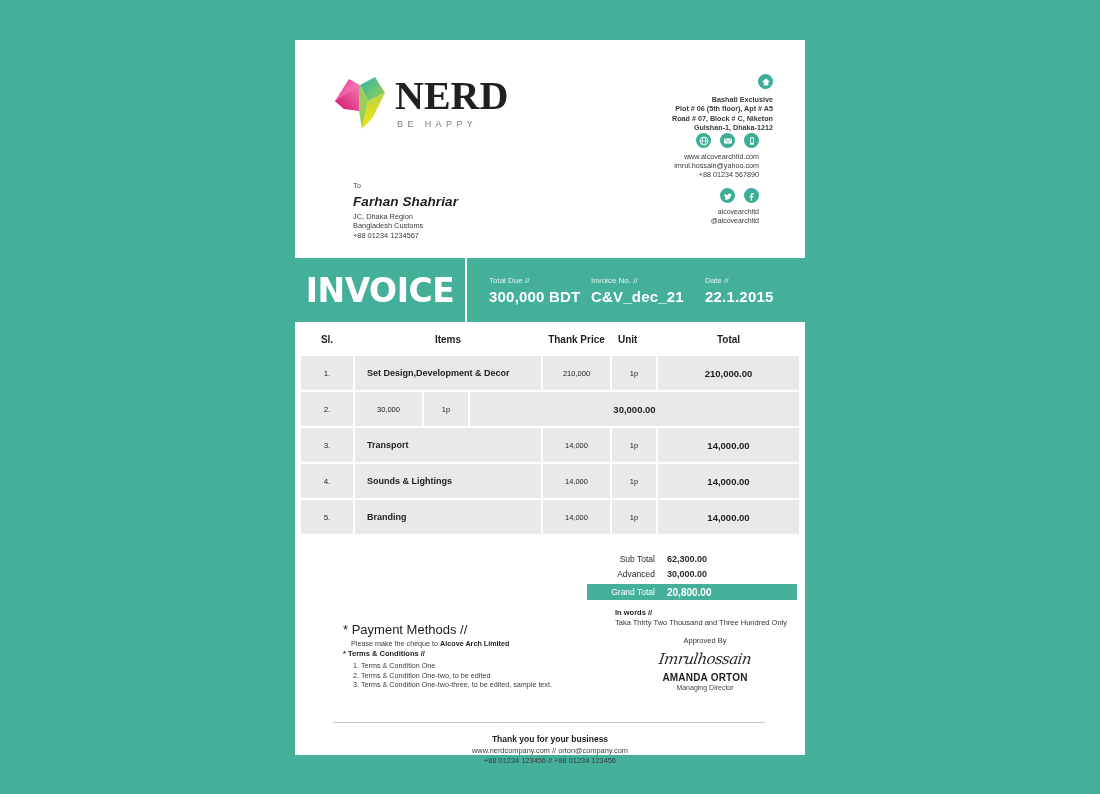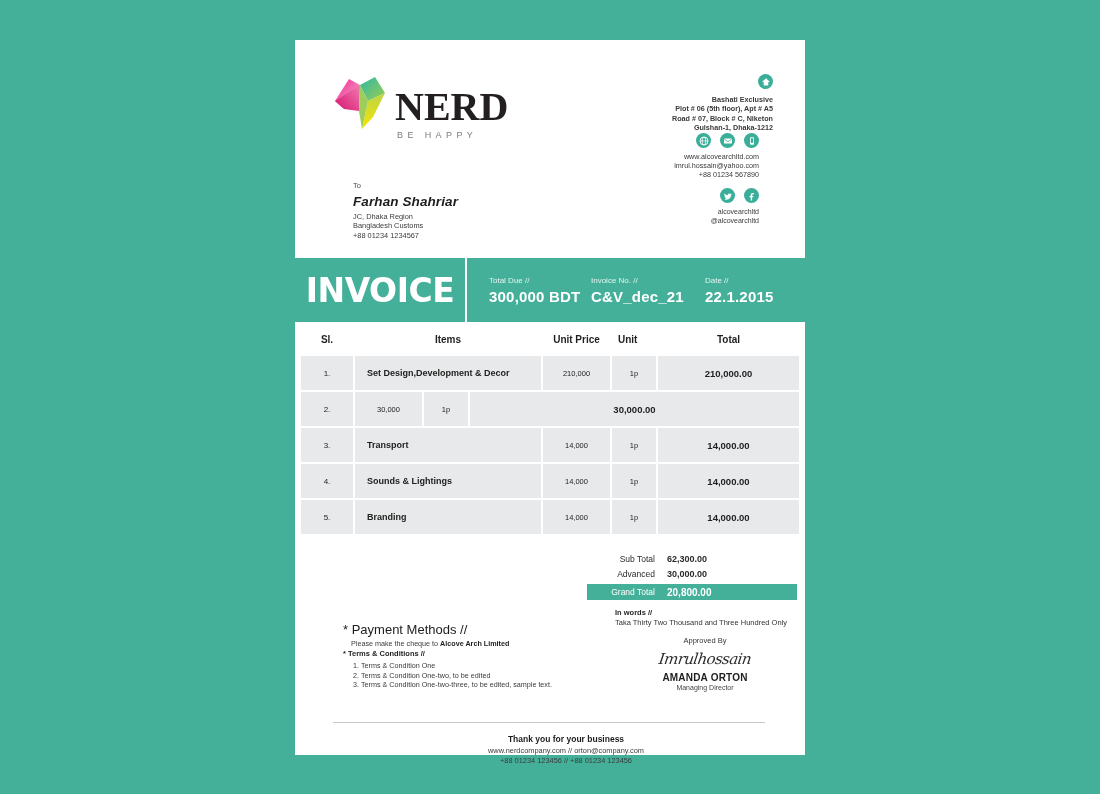--- a/index.html
+++ b/index.html
@@ -20,21 +20,21 @@
     left: 295px; top: 40px;
     width: 510px; height: 715px;
     background: #ffffff;
   }
 
   
   .header { position: relative; height: 218px; }
 
   .logo-wrap { position: absolute; left: 38px; top: 31px; width: 170px; height: 70px; }
   .logo-mark { position: absolute; left: 0; top: 0; width: 55px; height: 66px; }
-  .logo-text { position: absolute; left: 62px; top: 16px; }
+  .logo-text { position: absolute; left: 62px; top: 5px; }
   .logo-nerd {
     font-family: "Liberation Serif", serif;
     font-weight: bold;
     font-size: 40px;
     line-height: 40px;
     letter-spacing: 0px;
     color: #231f20;
   }
   .logo-tag {
     font-size: 9px;
@@ -170,21 +170,21 @@
     transform: skewX(-8deg);
     letter-spacing: -0.6px;
   }
   .approve .nm { font-size: 10px; font-weight: bold; color: #1d1d1d; margin-top: 4px; letter-spacing: 0.2px; }
   .approve .ti { font-size: 7px; color: #444; margin-top: 1px; }
 
   .hrule {
     position: absolute; left: 38px; top: 122px;
     width: 432px; height: 1px; background: #c9c9c9;
   }
-  .thanks { position: absolute; left: 16px; top: 134px; width: 510px; text-align: center; }
+  .thanks { position: absolute; left: 0; top: 134px; width: 510px; text-align: center; }
   .thanks .t1 { font-size: 8.5px; font-weight: bold; color: #1d1d1d; }
   .thanks .t2 { font-size: 7.4px; color: #3a3a3a; margin-top: 2px; }
   .thanks .t3 { font-size: 7.4px; color: #3a3a3a; margin-top: 1px; }
 </style>
 </head>
 <body>
 
 <div id="page">
   <div class="sheet">
 
@@ -317,21 +317,21 @@
           <div class="k">Date //</div>
           <div class="v">22.1.2015</div>
         </div>
       </div>
     </div>
 
     <div class="table">
       <div class="thead">
         <div class="h-sl">Sl.</div>
         <div class="h-item">Items</div>
-        <div class="h-price">Unit Price</div>
+        <div class="h-price">Thank Price</div>
         <div class="h-unit">Unit</div>
         <div class="h-total">Total</div>
       </div>
 
       <div class="trow">
         <div class="cell c-sl">1.</div>
         <div class="cell c-item">Set Design,Development &amp; Decor</div>
         <div class="cell c-price">210,000</div>
         <div class="cell c-unit">1p</div>
         <div class="cell c-total">210,000.00</div>

